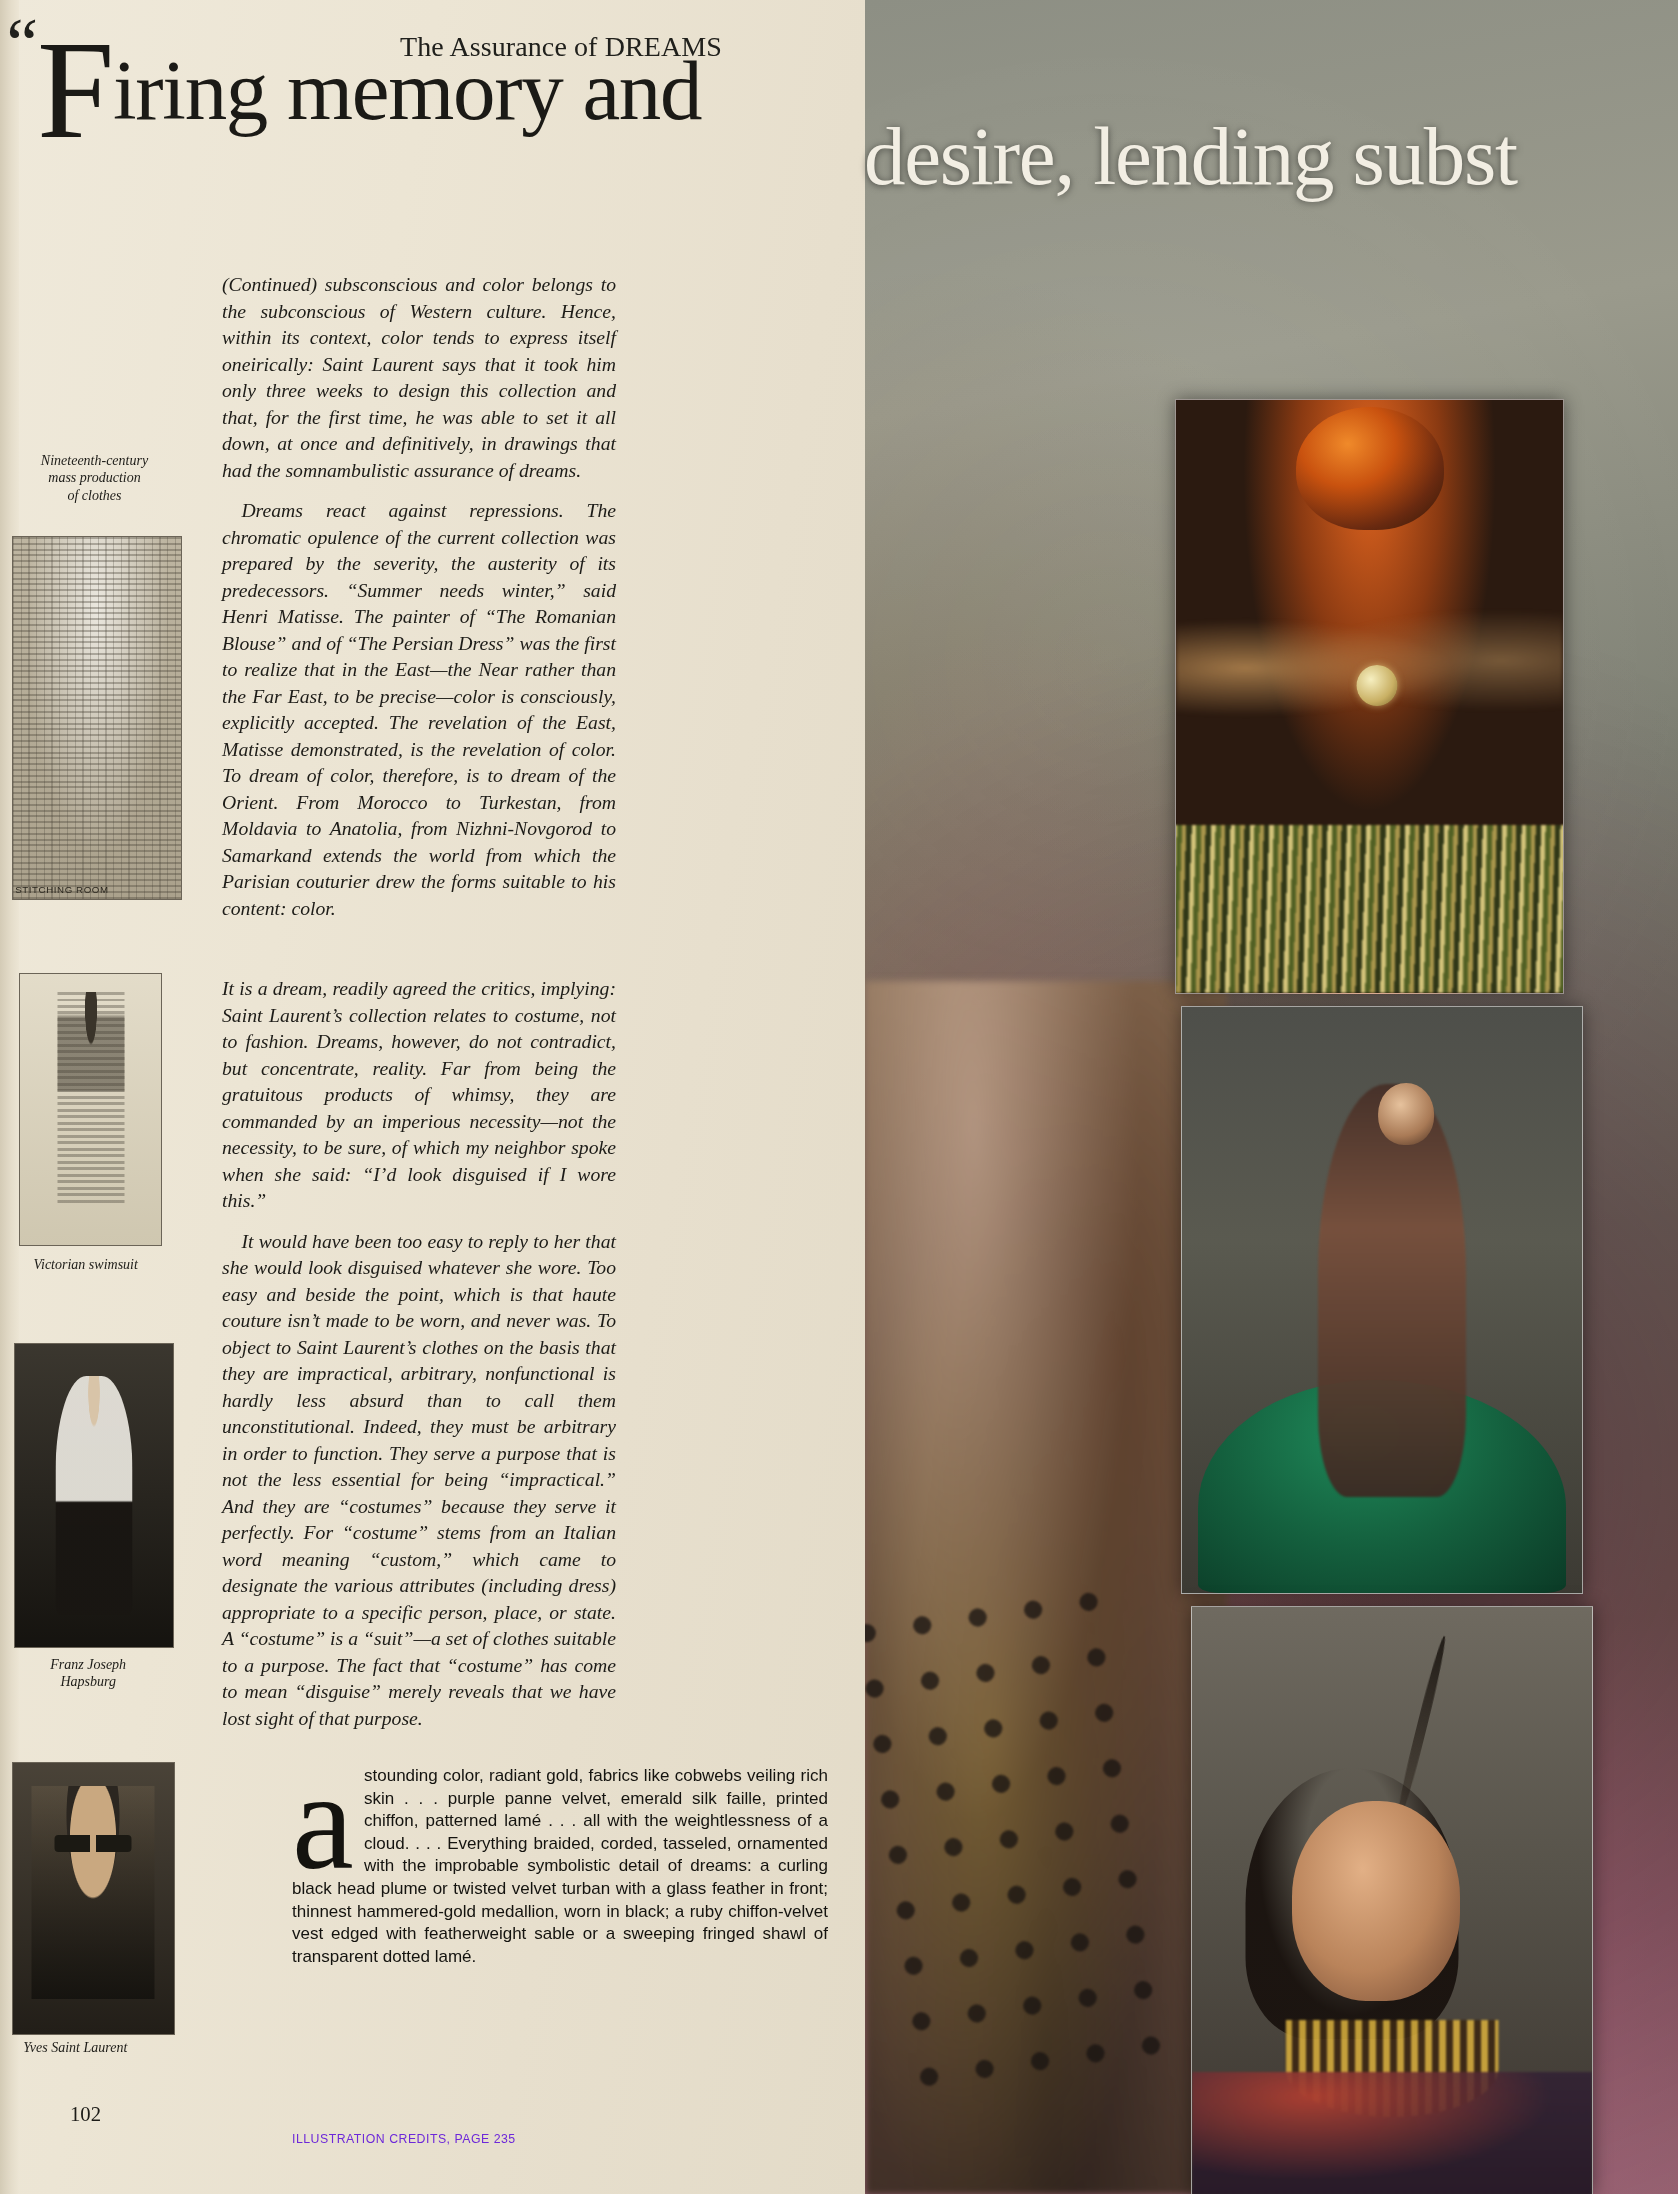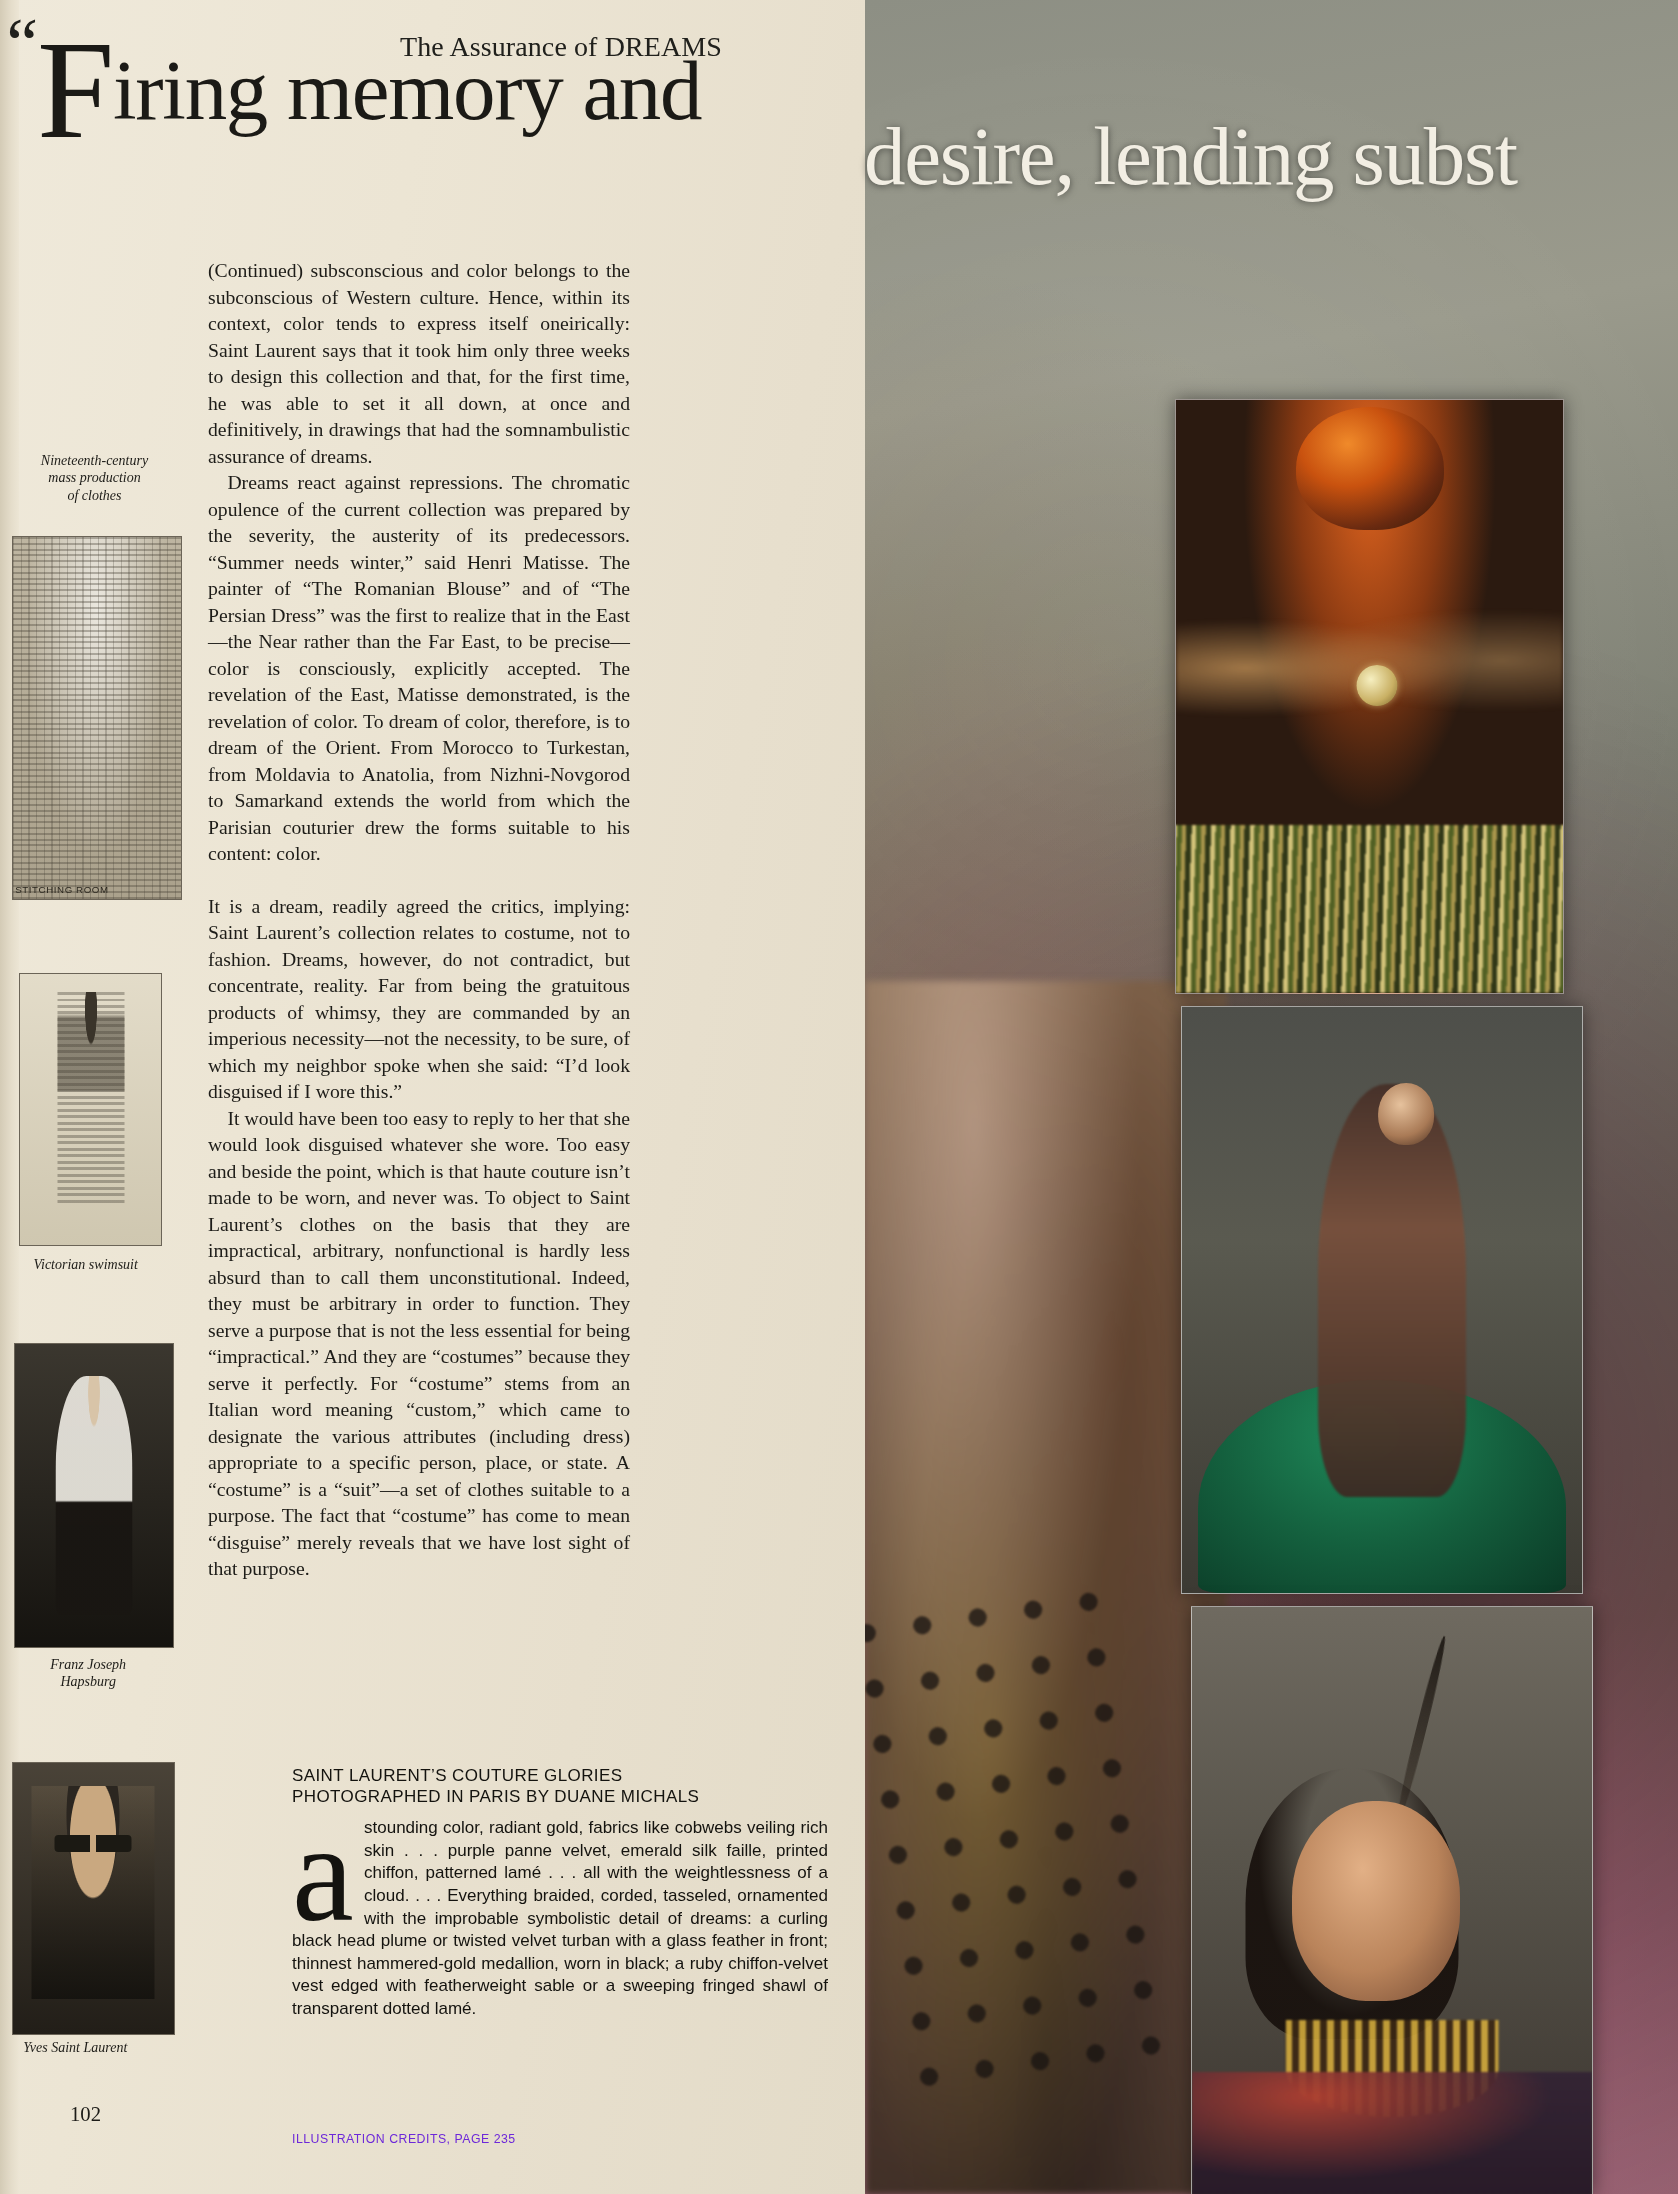--- a/index.html
+++ b/index.html
@@ -221,21 +221,21 @@
   .body-col {
     position: absolute;
     left: 208px; top: 257px;
     width: 422px;
     font-size: 19.7px;
     line-height: 26.5px;
     color: #1d1c18;
     text-align: justify;
     font-family: "Liberation Serif", serif;
   }
-  .body-col p { margin: 0; text-indent: 0; }
+  .body-col p { margin: 14px; text-indent: 0; font-style: italic; }
   .body-col p + p { text-indent: 19.4px; }
   .body-col .gap { height: 26px; }
 
   
   .thumb-cap {
     position: absolute;
     width: 161px;
     text-align: center;
     font-style: italic;
     font-size: 14px;
@@ -412,24 +412,20 @@
   </div>
   <div class="thumb-cap" style="left:7.7px; top:1656px;">Franz Joseph<br>Hapsburg</div>
 
   <div class="thumb t4">
     <div class="t4-fig"></div>
     <div class="t4-glasses"></div>
   </div>
   <div class="thumb-cap" style="left:-5.2px; top:2039px;">Yves Saint Laurent</div>
 
   <div class="credit">
-    <div class="credit-head">
-      <div>SAINT LAURENT’S COUTURE GLORIES</div>
-      <div>PHOTOGRAPHED IN PARIS BY DUANE MICHALS</div>
-    </div>
     <div class="credit-body">
       <span class="dropcap">a</span><span>stounding color, radiant gold, fabrics like cobwebs veiling rich skin . . . purple panne velvet, emerald silk faille, printed chiffon, patterned lamé . . . all with the weightlessness of a cloud. . . . Everything braided, corded, tasseled, ornamented with the improbable symbolistic detail of dreams: a curling black head plume or twisted velvet turban with a glass feather in front; thinnest hammered-gold medallion, worn in black; a ruby chiffon-velvet vest edged with featherweight sable or a sweeping fringed shawl of transparent dotted lamé.</span>
     </div>
   </div>
 
   <div class="folio">102</div>
   <div class="illus-credits">ILLUSTRATION CREDITS, PAGE 235</div>
 
 </div>
 

